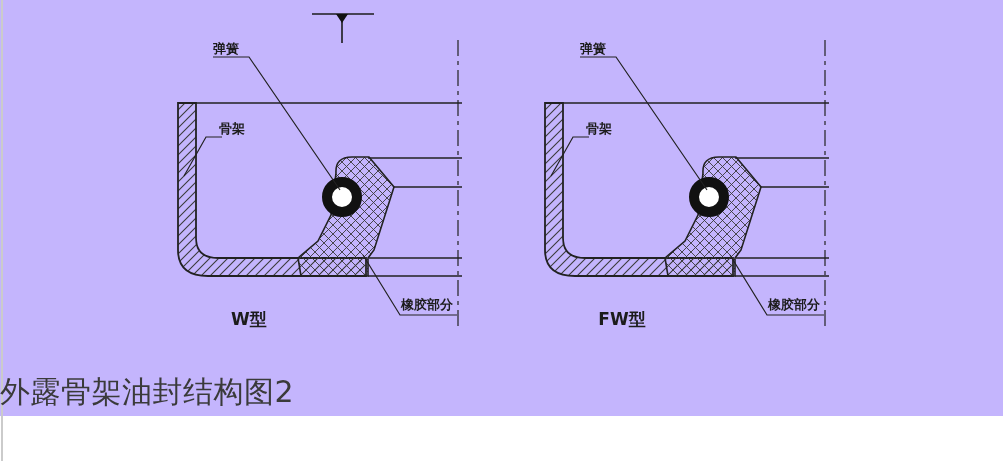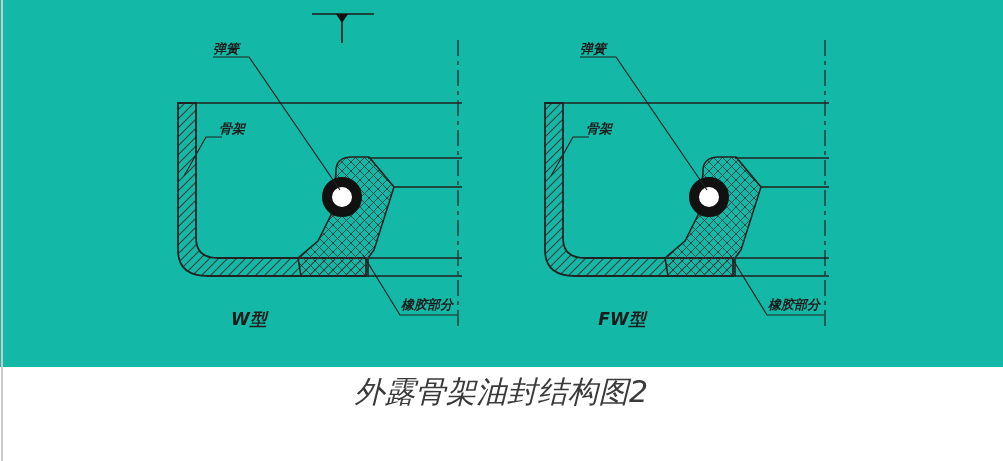--- a/index.html
+++ b/index.html
@@ -7,43 +7,41 @@
     padding: 0;
     width: 1003px;
     height: 461px;
     background: #ffffff;
     font-family: "DejaVu Sans", "Liberation Sans", sans-serif;
     overflow: hidden;
   }
   .page {
     position: relative;
     width: 1003px;
-    height: 367px;
-    background: #14b8a6;
-    font-style: italic;
+    height: 416px;
+    background: #c4b5fd;
   }
   .edge-strip {
     position: absolute;
     left: 1px;
     top: 0;
     width: 2px;
     height: 461px;
     background: #cbcbcb;
   }
   .figure-svg {
     position: absolute;
     left: 0;
     top: 0;
   }
   .caption {
     position: absolute;
     left: 0;
     top: 372px;
     width: 100%;
-    text-align: center;
     font-size: 30px;
     font-weight: 400;
     color: #3a3a3a;
     letter-spacing: 0.5px;
   }
   svg text {
     font-family: "DejaVu Sans", "Liberation Sans", sans-serif;
     fill: #1c1c1c;
   }
   .callout-label { font-size: 13px; font-weight: 600; }

